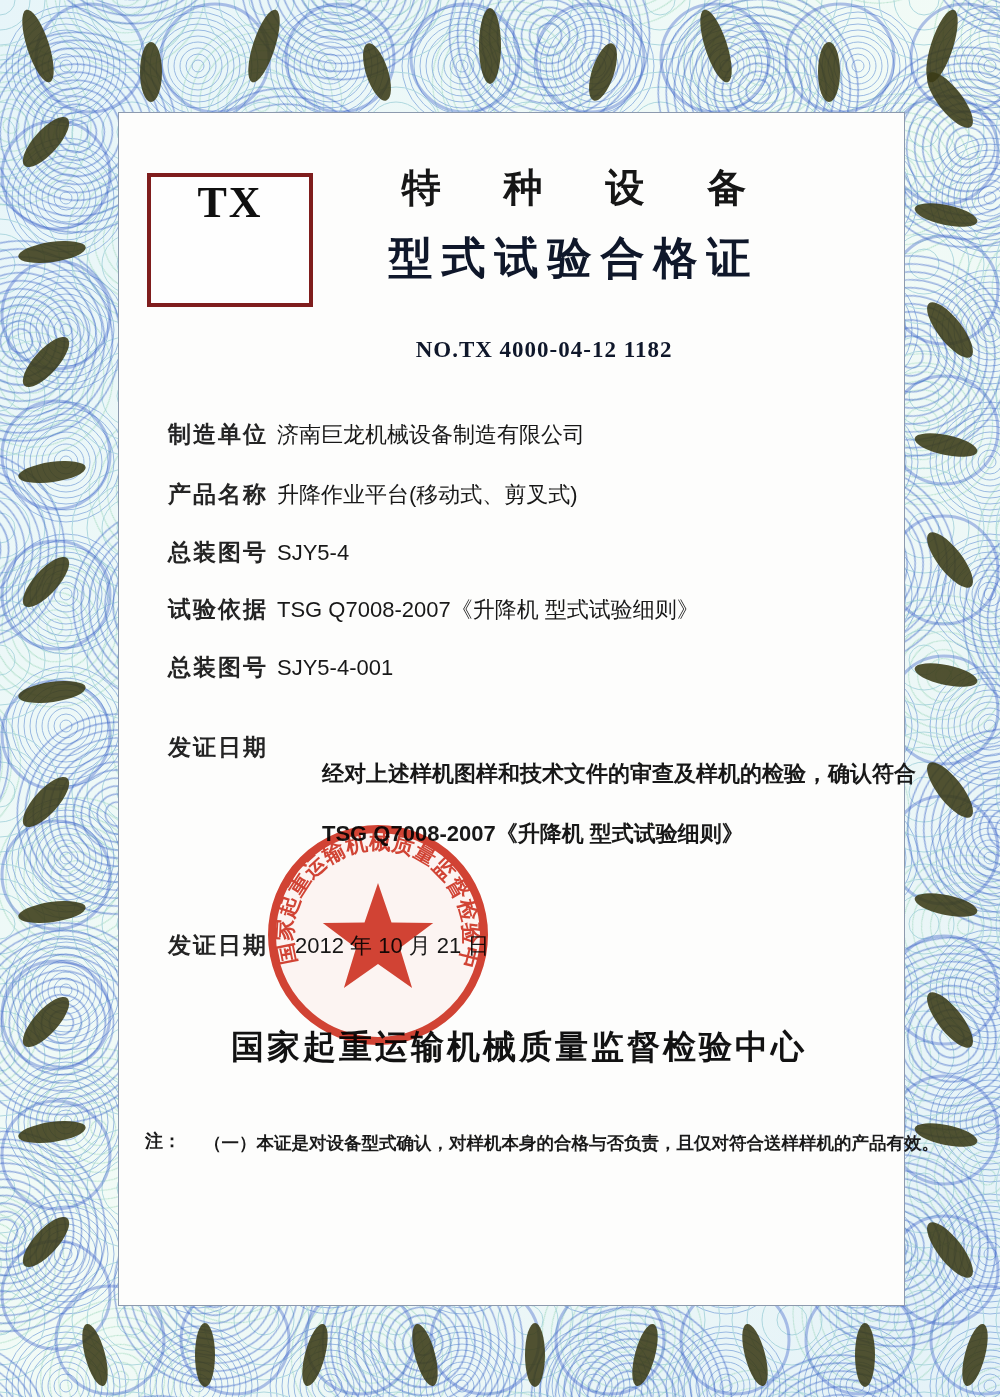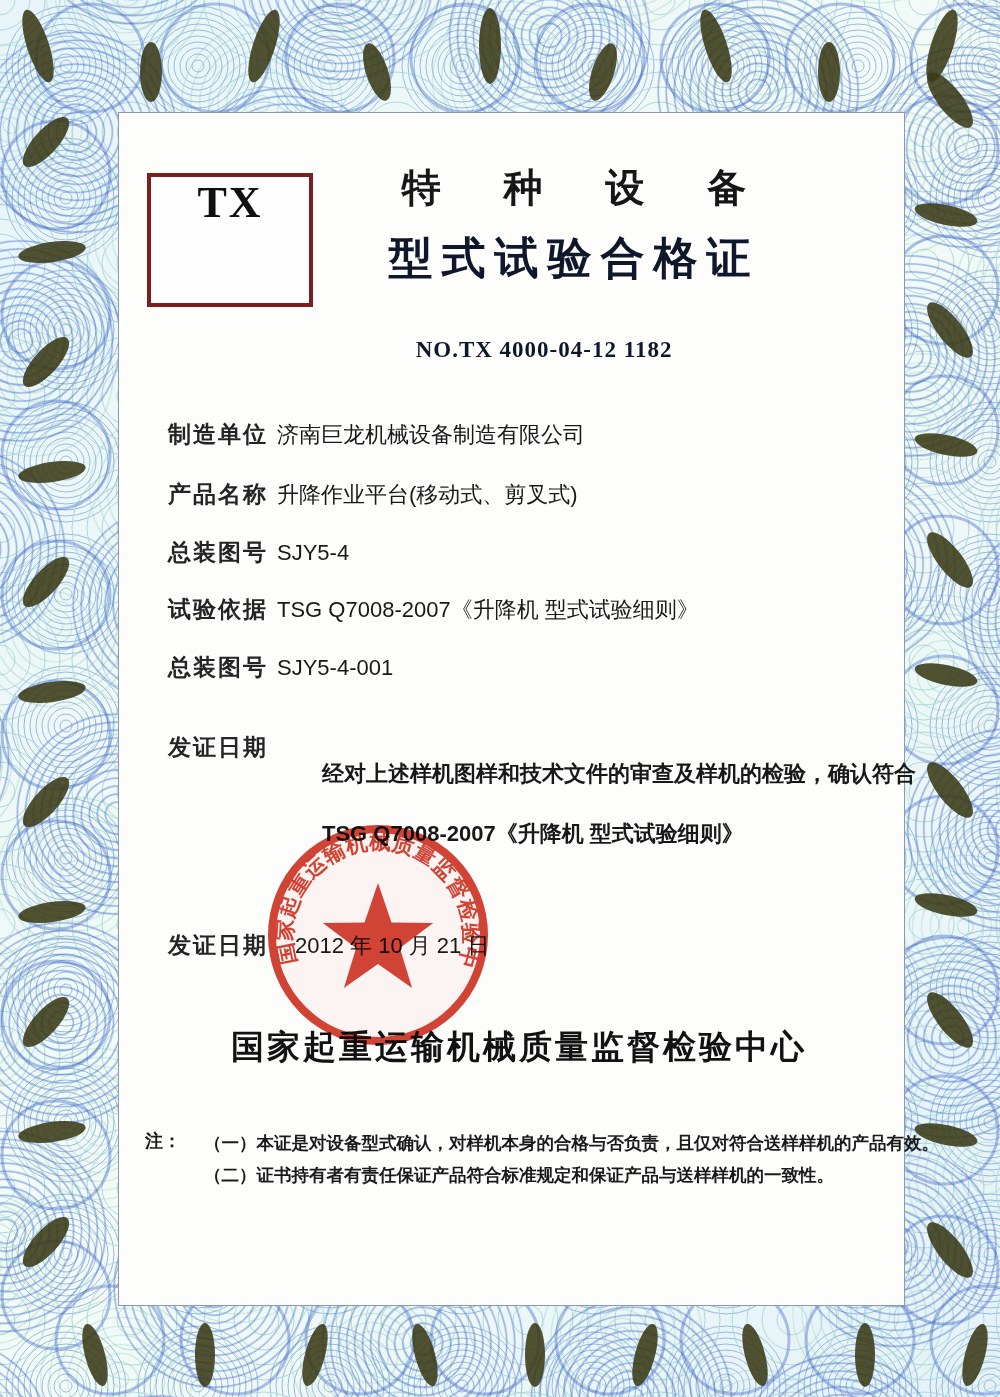--- a/index.html
+++ b/index.html
@@ -258,18 +258,17 @@
       </text>
       <polygon fill="#cf3322" points="120,68 133.5,107.4 175.2,108.1 141.9,133.1 154.1,172.9 120,149 85.9,172.9 98.1,133.1 64.8,108.1 106.5,107.4"></polygon>
     </svg>
 
     <div class="authority">国家起重运输机械质量监督检验中心</div>
 
     <div class="notes">
       <span class="note-label">注：</span>
       <div class="note-items">
         <div class="note-item">（一）本证是对设备型式确认，对样机本身的合格与否负责，且仅对符合送样样机的产品有效。</div>
-        <div class="note-item">（二）证书持有者有责任保证产品符合标准规定和保证产品与送样样机的一致性。</div>
       </div>
     </div>
 
   </div>
 </div>
 
 </body></html>

